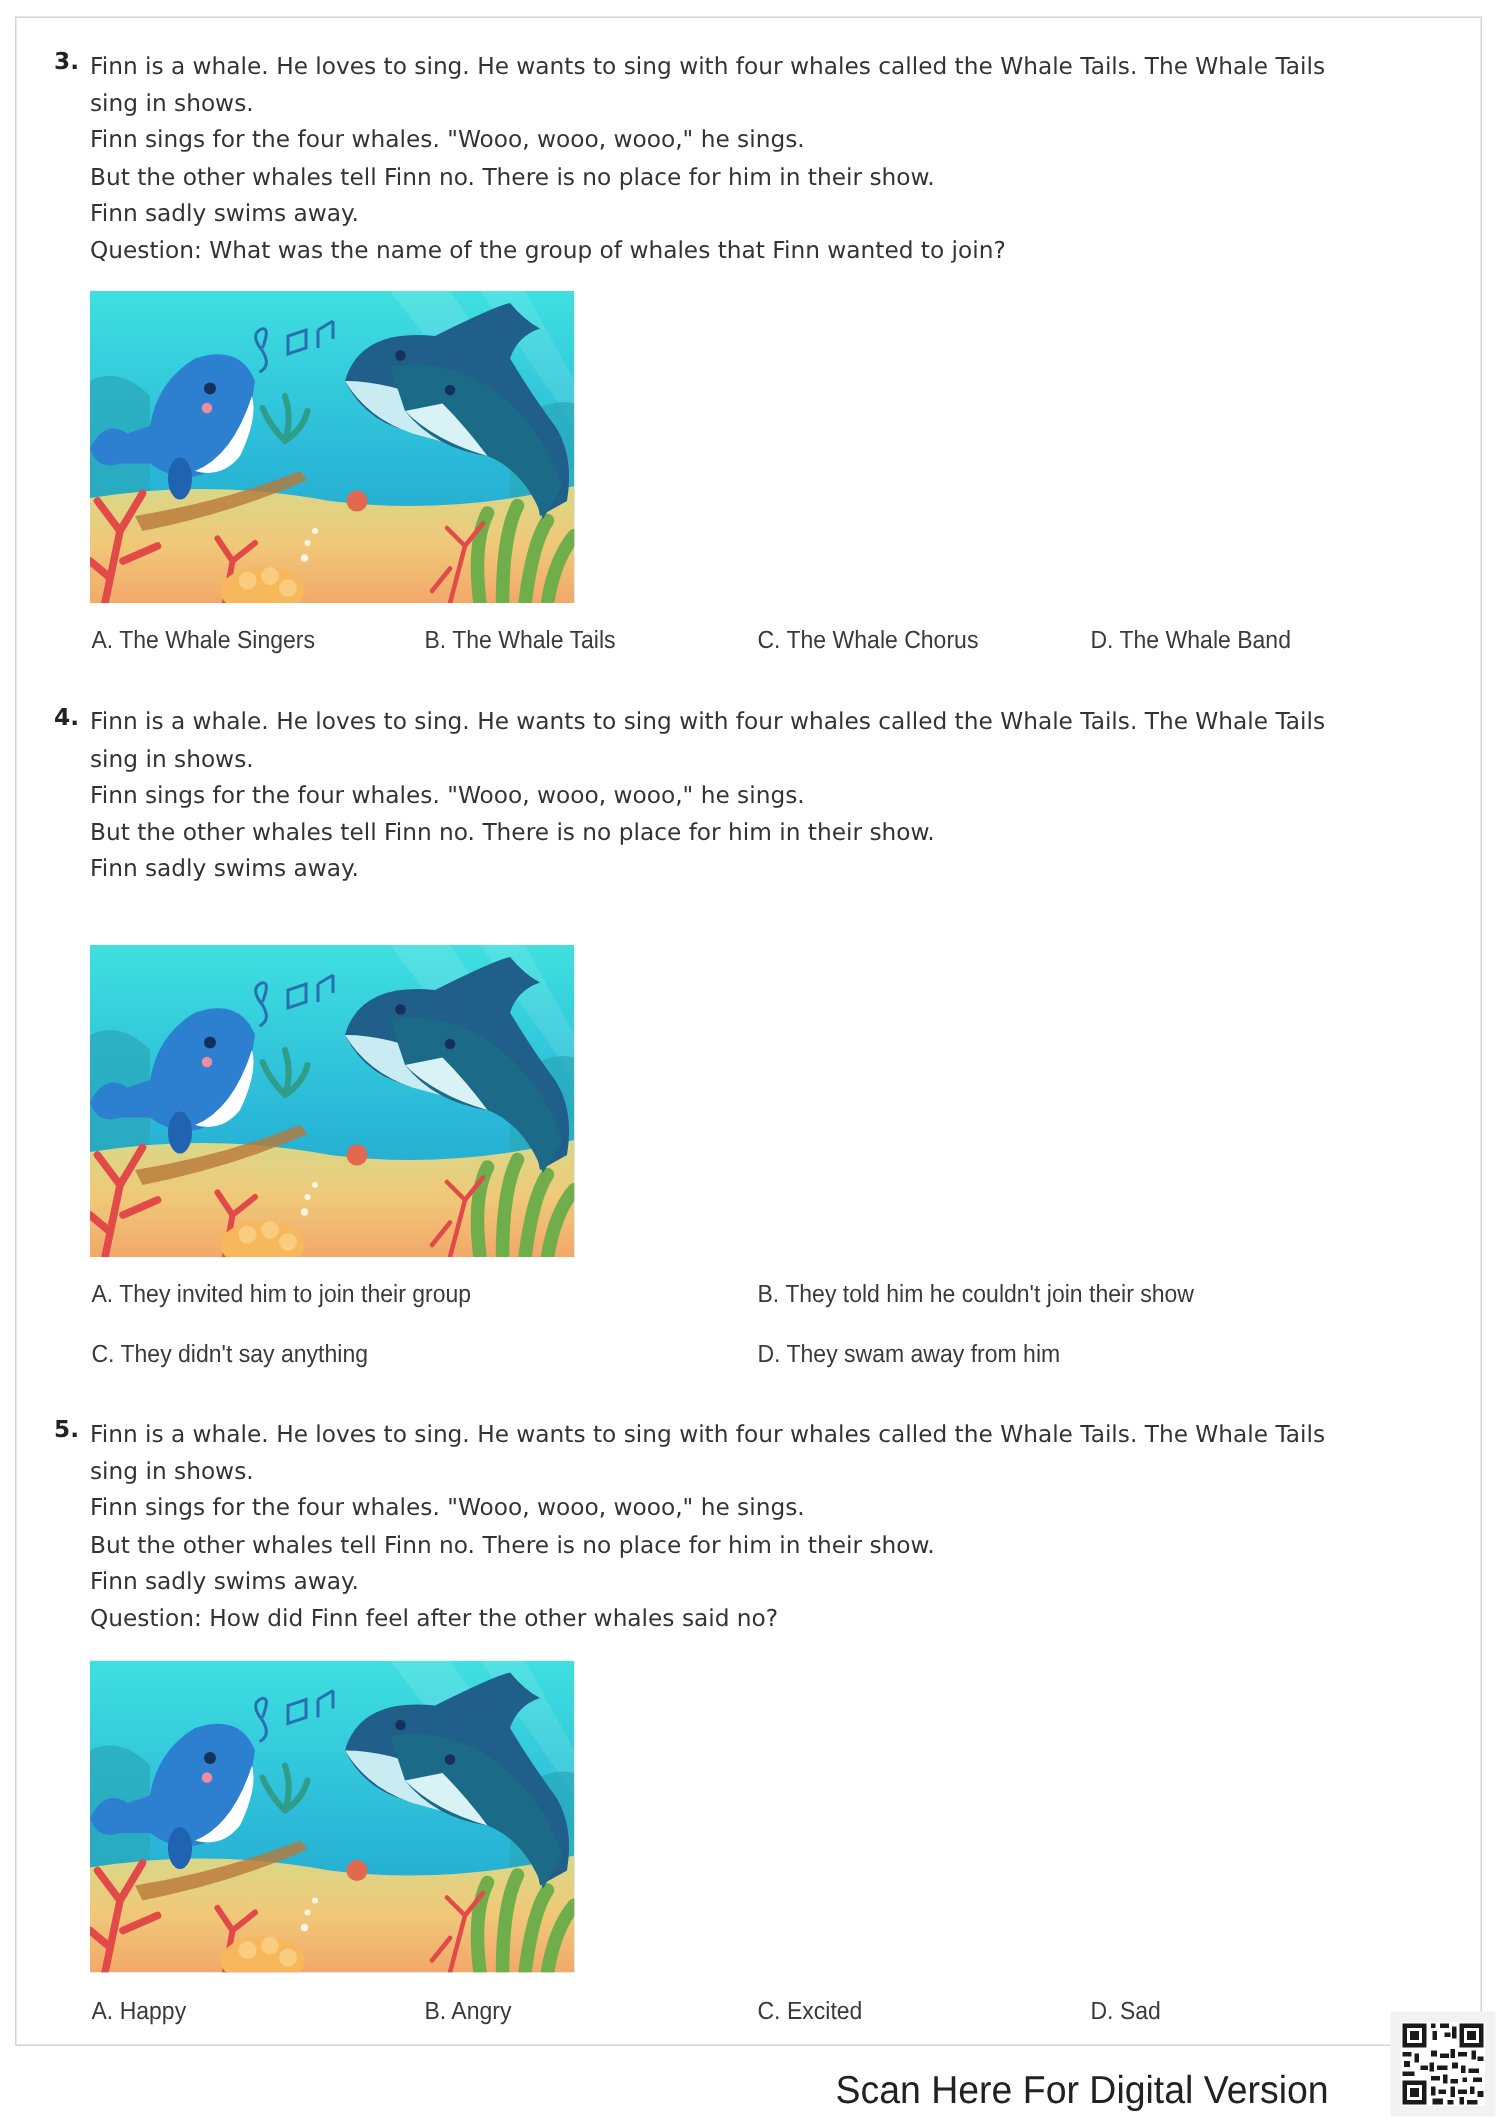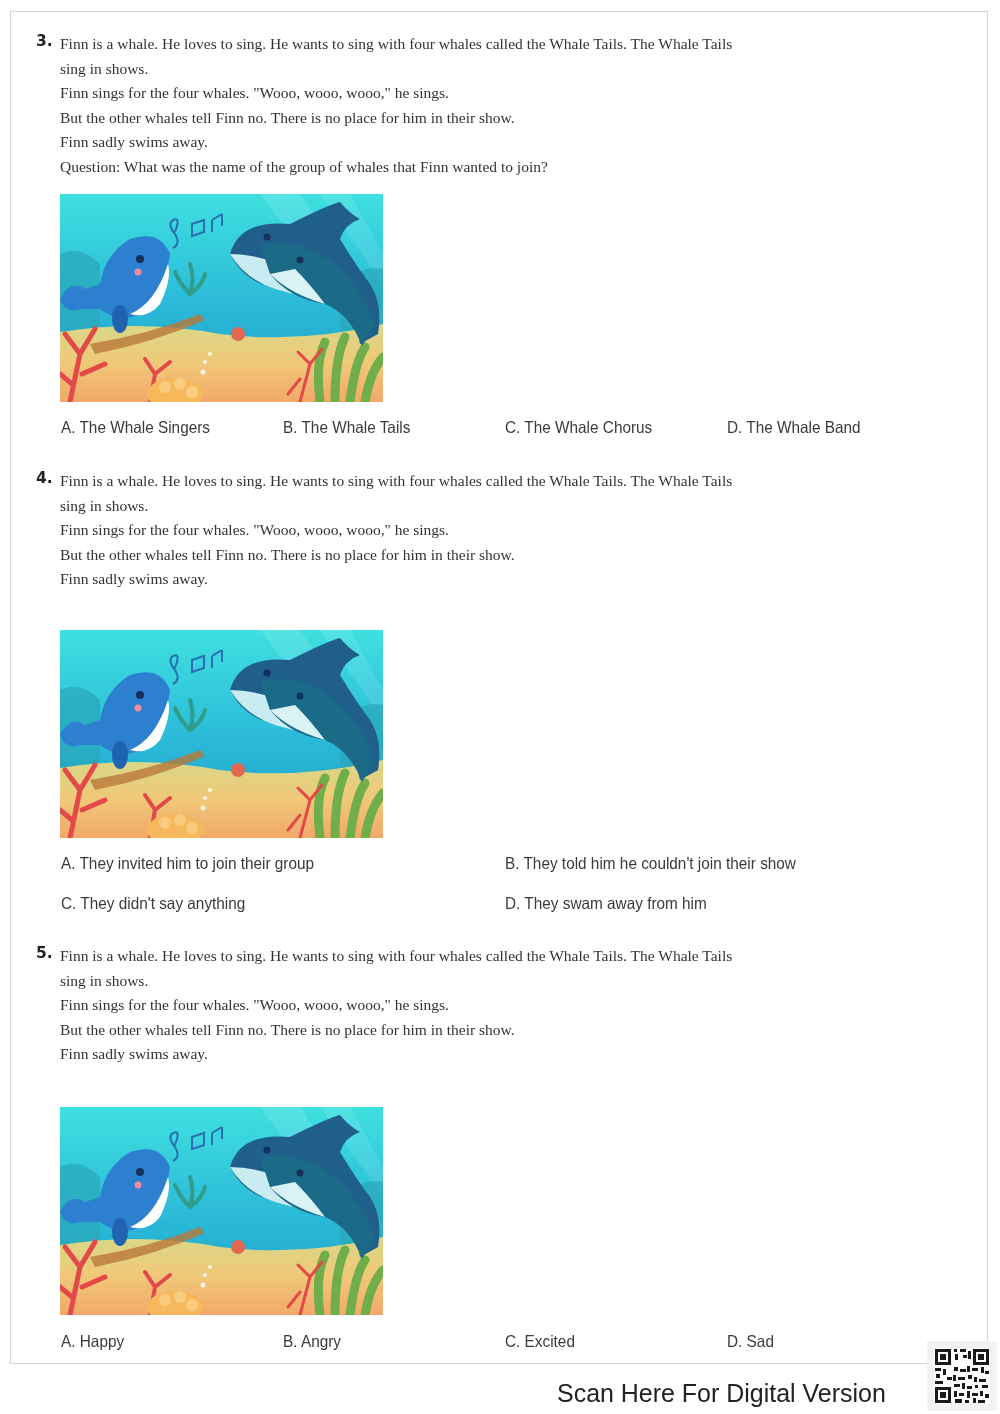--- a/index.html
+++ b/index.html
@@ -2,21 +2,21 @@
 <html><head>
   <meta charset="utf-8">
   <style>
     html, body { margin: 0; padding: 0; background: #ffffff; }
     body { width: 1000px; height: 1414px; position: relative; overflow: hidden;
            font-family: "DejaVu Sans", sans-serif; color: #333333; }
     .frame { position: absolute; left: 10px; top: 11px; width: 978px; height: 1353px;
              border: 1px solid #d4d4d4; box-sizing: border-box; }
     .q { position: absolute; left: 36px; width: 900px; }
     .qnum { position: absolute; left: 0; top: 0; font-weight: bold; font-size: 15.5px; color: #222; }
-    .qtext { position: absolute; left: 24px; top: 0; width: 880px; font-size: 15.5px; line-height: 24.6px; color: #333; font-family: Liberation Serif, serif; }
+    .qtext { position: absolute; left: 24px; top: 0; width: 880px; font-size: 15.5px; line-height: 24.6px; color: #333; }
     .qtext div { white-space: nowrap; }
     .pic { position: absolute; left: 24px; width: 323px; height: 208px; overflow: hidden; }
     .pic svg { display: block; }
     .opt { position: absolute; font-family: "Liberation Sans", sans-serif; font-size: 16.5px; color: #3a3a3a; white-space: nowrap; transform: scaleX(0.93); transform-origin: left center; }
     .footer-logo { position: absolute; left: 10px; top: 1444px; height: 34px; display: flex; align-items: center; }
     .logo-text { font-family: "DejaVu Sans", sans-serif; font-weight: bold; font-size: 19px; letter-spacing: -0.3px; margin-left: 8px; }
     .logo-text .w1 { color: #3b82e8; }
     .logo-text .w2 { color: #f5b82e; margin-left: 5px; }
     .scan { position: absolute; left: 557px; top: 1378px; font-family: "Liberation Sans", sans-serif; font-size: 26px; color: #222; white-space: nowrap; transform: scaleX(0.96); transform-origin: left center; }
     .qr { position: absolute; left: 927px; top: 1341px; width: 70px; height: 70px; background: #f2f2f2; }
@@ -119,20 +119,21 @@
 <div class="opt" style="left:505px; top:894px">D. They swam away from him</div>
 
 <div class="q" style="top:944px">
   <div class="qnum">5.</div>
   <div class="qtext">
     <div>Finn is a whale. He loves to sing. He wants to sing with four whales called the Whale Tails. The Whale Tails</div>
     <div>sing in shows.</div>
     <div>Finn sings for the four whales. "Wooo, wooo, wooo," he sings.</div>
     <div>But the other whales tell Finn no. There is no place for him in their show.</div>
     <div>Finn sadly swims away.</div>
+    <div>Question: How did Finn feel after the other whales said no?</div>
   </div>
 </div>
 <div class="pic" style="left:60px; top:1107px">
   <svg width="323" height="208" viewBox="0 0 323 208">
       <use href="#scene"></use>
     </svg>
 </div>
 <div class="opt" style="left:61px; top:1332px">A. Happy</div>
 <div class="opt" style="left:283px; top:1332px">B. Angry</div>
 <div class="opt" style="left:505px; top:1332px">C. Excited</div>

